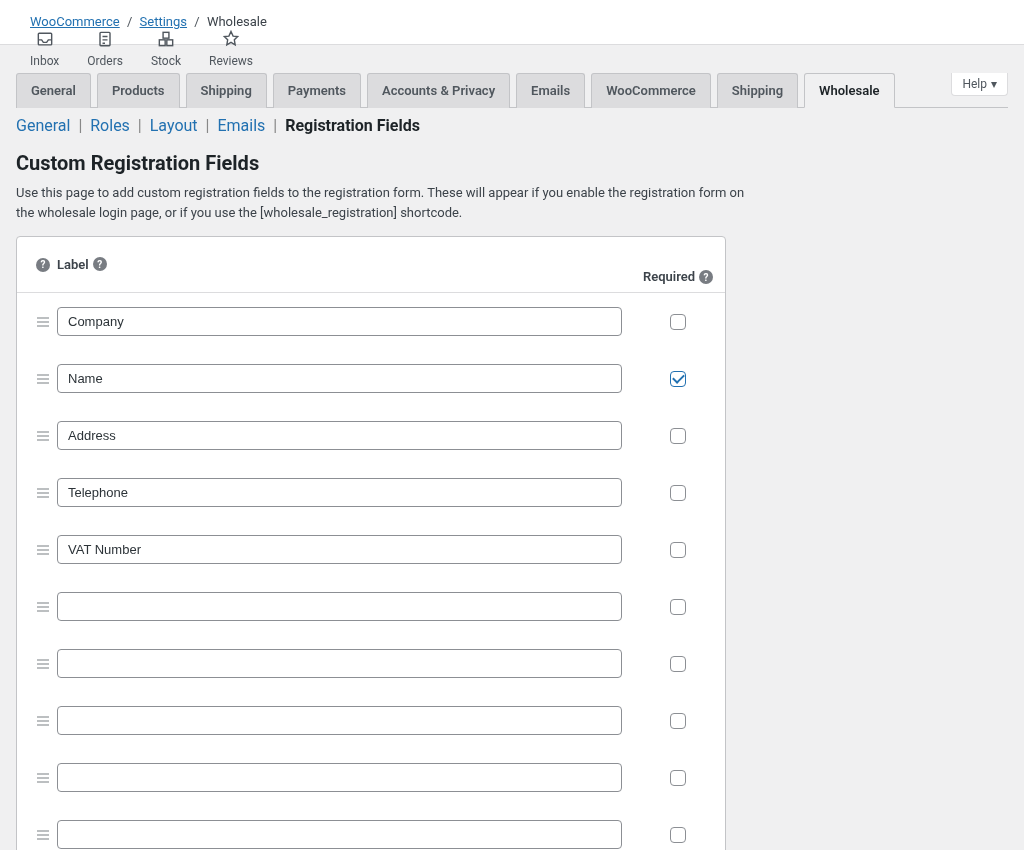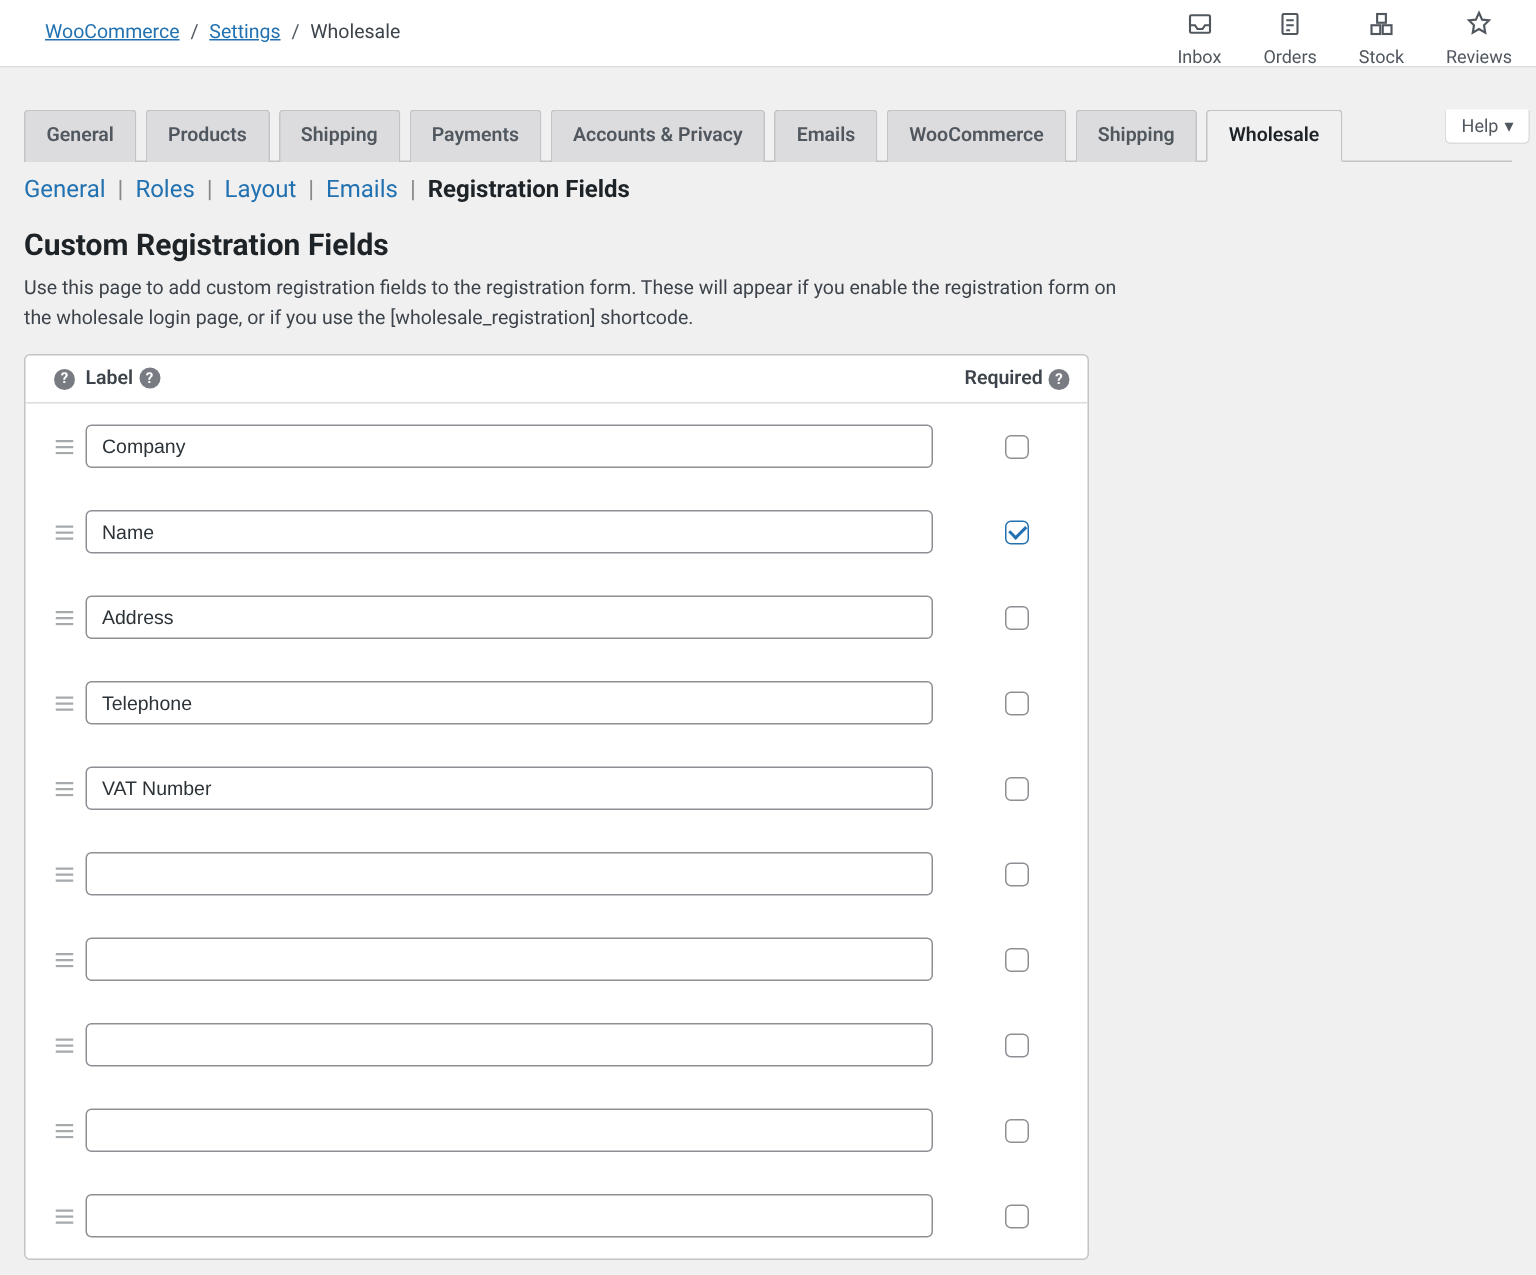--- a/index.html
+++ b/index.html
@@ -12,31 +12,32 @@
     width: 1024px;
   }
   .topbar {
     background: #fff;
     display: flex;
     justify-content: space-between;
     align-items: flex-start;
     padding: 6px 16px 0 30px;
     border-bottom: 1px solid #dcdcde;
     height: 45px;
+    flex-direction: column;
   }
   .breadcrumbs { font-size: 13px; padding-top:8px;}
   .breadcrumbs a { color: #2271b1; text-decoration: underline; }
   .breadcrumbs .sep { color: #50575e; margin: 0 4px; }
   .breadcrumbs .current { color: #3c434a; }
   .activity-panel { display: flex; gap: 28px; align-items: flex-start;}
   .activity-item { text-align: center; color: #50575e; font-size: 12px; cursor: pointer; display:flex; flex-direction:column; align-items:center; gap:2px;}
   .activity-item svg { width: 20px; height: 20px; }
   .content { padding: 0 16px 20px 16px; position: relative; }
   .help-tab {
-    position: absolute; right: 4px; top: 0;
+    position: absolute; right: 16px; top: 0;
     background: #fff; border: 1px solid #dcdcde; border-top: none;
     border-radius: 0 0 4px 4px; padding: 4px 10px; font-size: 12px;
     cursor: pointer; display:flex; align-items:center; gap:4px;
     color:#50575e;
   }
   .main-tabs { margin-top: 28px; }
   .tab-row { display: flex; gap: 6px; border-bottom: 1px solid #c3c4c7; flex-wrap: wrap; }
   .tab {
     background: #dcdcde; color: #50575e; padding: 9px 14px;
     border: 1px solid #c3c4c7; border-bottom: none; cursor: pointer; font-weight: 600; font-size: 13px;
@@ -52,21 +53,21 @@
   .fields-box {
     background: #fff; border: 1px solid #c3c4c7; border-radius: 4px;
     width: 710px;
   }
   .fields-header {
     display: flex; align-items: center; padding: 8px 12px;
     border-bottom: 1px solid #dcdcde;
   }
   .col-drag { width: 28px; display:flex; justify-content:center;}
   .col-label { flex: 1; font-weight: 600; display:flex; align-items:flex-start; gap:4px;}
-  .col-req { width: 70px; font-weight: 600; text-align: right; display:flex; align-items:flex-end; justify-content:flex-end; gap:4px;}
+  .col-req { width: 70px; font-weight: 600; text-align: right; display:flex; align-items:flex-end; justify-content:flex-end; gap:4px;margin-top:24px;}
   .help-icon {
     display:inline-flex; width:14px; height:14px; border-radius:50%;
     background:#787c82; color:#fff; align-items:center; justify-content:center;
     font-size:10px; font-weight:700;
   }
   .fields-body{}
   .field-row {
     display:flex; align-items:center; padding: 14px 12px;
   }
   .drag-handle { width:28px; display:flex; justify-content:center; cursor:grab;}

